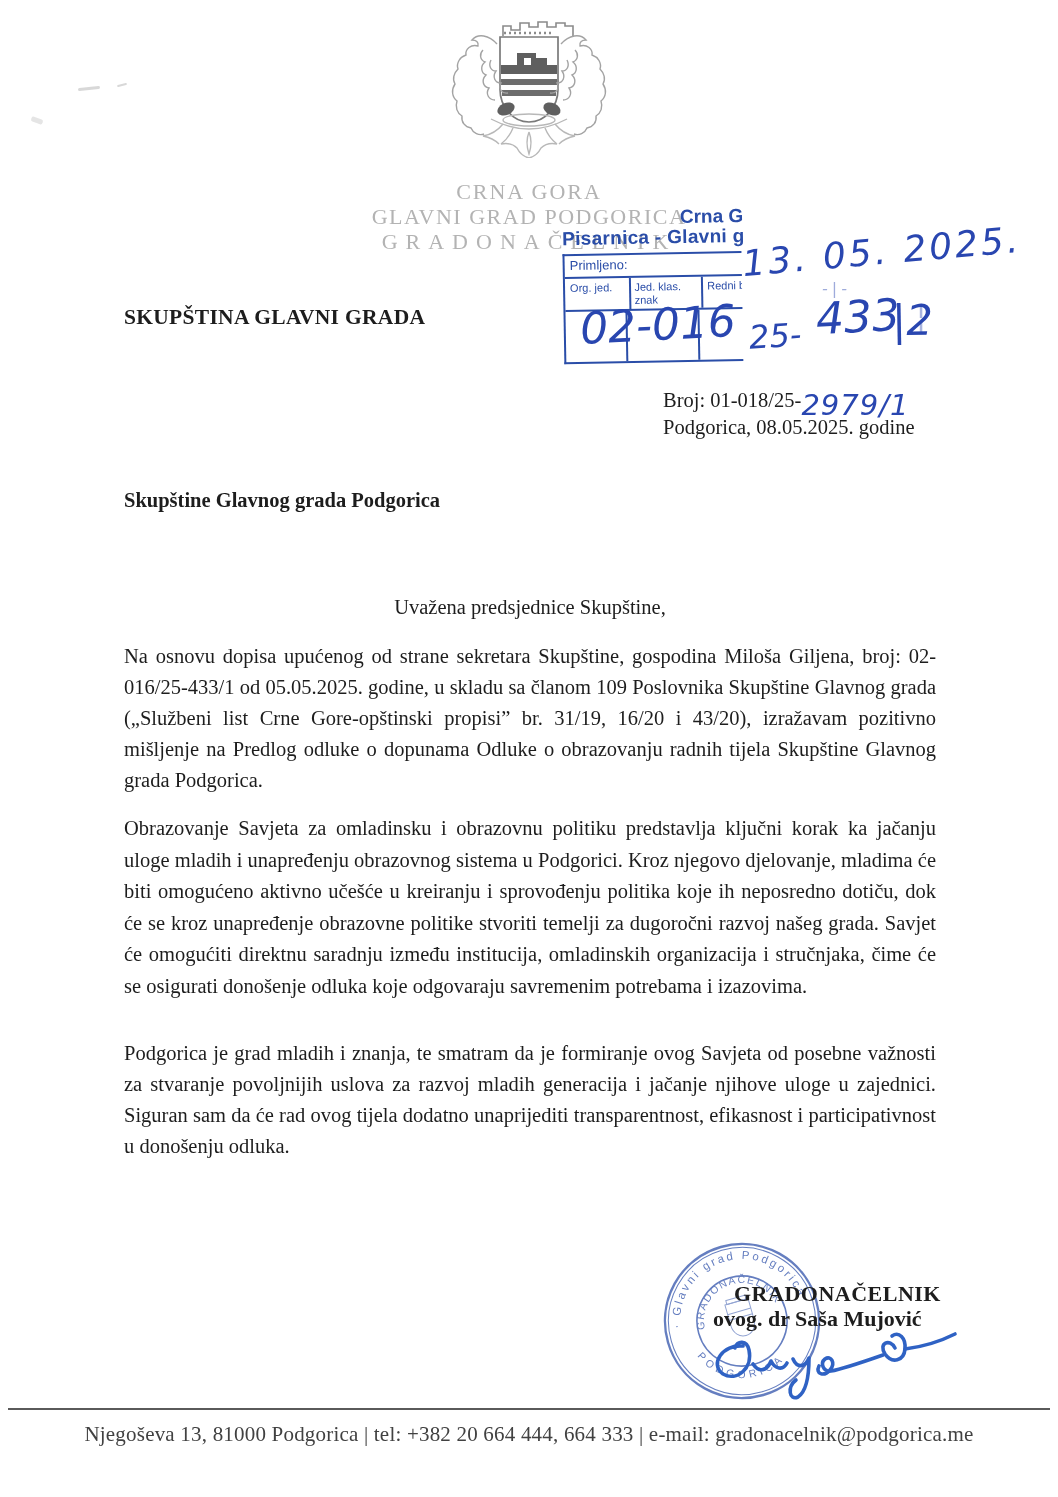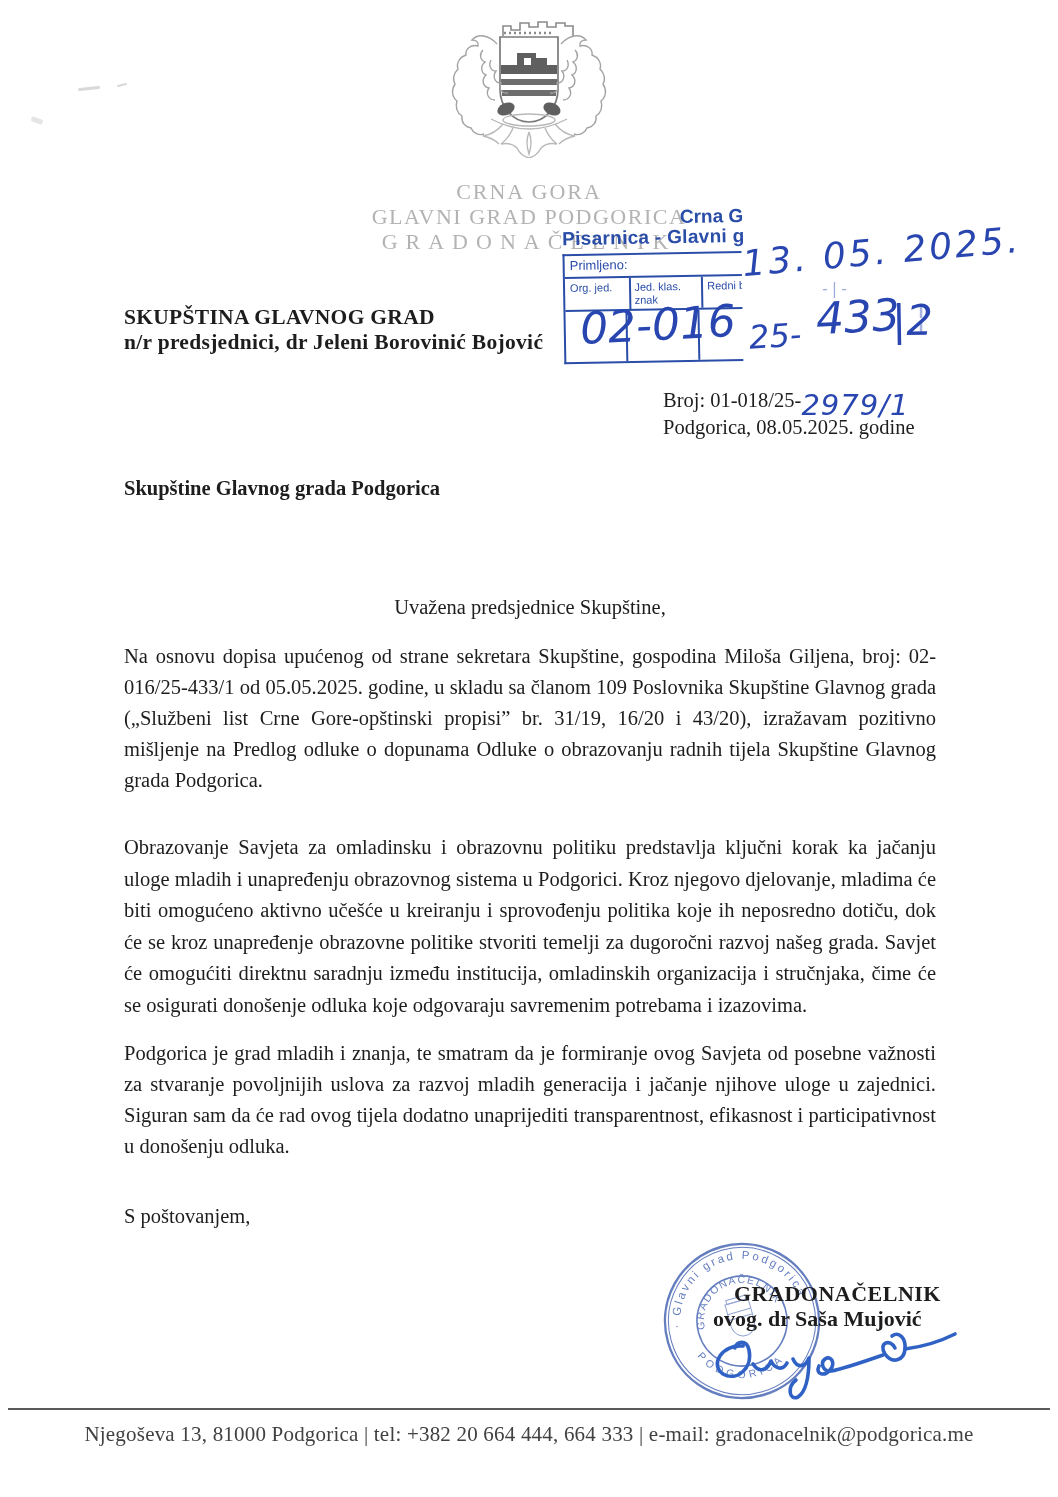--- a/index.html
+++ b/index.html
@@ -48,26 +48,26 @@
     font-size:21.5px; line-height:25px; letter-spacing:.3px;}
   .reference{position:absolute; left:663px; top:384px; font-size:20.5px; line-height:27px;}
   .reference .hw-inline{
     color:#2946b0; font-family:"DejaVu Sans", sans-serif; font-style:italic;
     font-size:29px; position:relative; top:8px; letter-spacing:1px;
   }
   
   .subject{position:absolute; left:124px; top:477px; width:812px;
     font-weight:bold; font-size:20.5px;}
   .subject-l1{text-align:justify; text-align-last:justify; height:45px;}
-  .subject-l2{height:45px;}
+  .subject-l2{height:45px;margin-top:12px;}
   .body-text{position:absolute; left:124px; width:812px; font-size:20.5px;
     text-align:justify; line-height:31px;}
   .salutation{top:592px; text-align:center;}
   .para1{top:641px;}
-  .para2{top:813px; line-height:31.5px;margin-top:19px;}
+  .para2{top:813px; line-height:31.5px;}
   .para3{top:1038px;}
   .closing{top:1201px; text-align:left;}
   
   .round-stamp{position:absolute; left:650px; top:1237px;}
   .sig-title{position:absolute; left:734px; top:1281px; font-weight:bold; font-size:22px; letter-spacing:.5px;}
   .sig-name{position:absolute; left:713px; top:1306px; font-weight:bold; font-size:22px;}
   .sig-script{position:absolute; left:697px; top:1316px;}
   
   .footer-rule{position:absolute; left:8px; top:1408px; width:1042px; height:2px; background:#3d3d3d; opacity:.85;}
   .footer-text{position:absolute; left:0; top:1422px; width:100%; text-align:center;
@@ -145,38 +145,36 @@
 
   <div class="hw hw-date">13. 05. 2025.</div>
   <div class="hw hw-org">02-016</div>
   <div class="hw hw-mid">25-</div>
   <div class="hw hw-case">433</div>
   <div class="hw hw-suffix">|2</div>
   <div class="hw hw-faint">-|-</div>
   <div class="hw hw-tick">¦</div>
 
   <div class="recipient">
-    <div>SKUPŠTINA GLAVNOG GRAD</div>
-    <div>n/r predsjednici, dr Jeleni Borovinić Bojović</div>
+    <div>SKUPŠTINA GLAVNI GRADA</div>
   </div>
 
   <div class="reference">
     <div><span>Broj: 01-018/25-</span><span class="hw-inline">2979/1</span></div>
     <div>Podgorica, 08.05.2025. godine</div>
   </div>
 
   <div class="subject">
     <div class="subject-l2">Skupštine Glavnog grada Podgorica</div>
   </div>
 
   <div class="body-text salutation">Uvažena predsjednice Skupštine,</div>
   <div class="body-text para1">Na osnovu dopisa upućenog od strane sekretara Skupštine, gospodina Miloša Giljena, broj: 02-016/25-433/1 od 05.05.2025. godine, u skladu sa članom 109 Poslovnika Skupštine Glavnog grada („Službeni list Crne Gore-opštinski propisi” br. 31/19, 16/20 i 43/20), izražavam pozitivno mišljenje na Predlog odluke o dopunama Odluke o obrazovanju radnih tijela Skupštine Glavnog grada Podgorica.</div>
   <div class="body-text para2">Obrazovanje  Savjeta za omladinsku i obrazovnu politiku predstavlja ključni korak ka jačanju uloge mladih i unapređenju obrazovnog sistema u Podgorici. Kroz njegovo djelovanje, mladima će biti omogućeno aktivno učešće u kreiranju i sprovođenju politika koje ih neposredno dotiču, dok će se kroz unapređenje obrazovne politike stvoriti temelji za dugoročni razvoj našeg grada. Savjet će omogućiti direktnu saradnju između institucija, omladinskih organizacija i stručnjaka, čime će se osigurati donošenje odluka koje odgovaraju savremenim potrebama i izazovima.</div>
   <div class="body-text para3">Podgorica je grad mladih i znanja, te smatram da je formiranje ovog Savjeta od posebne važnosti za stvaranje povoljnijih uslova za razvoj mladih generacija i jačanje njihove uloge u zajednici. Siguran sam da će rad ovog tijela dodatno unaprijediti transparentnost, efikasnost i participativnost u donošenju odluka.</div>
-  <div class="body-text closing">S poštovanjem,</div>
 
   <svg class="round-stamp" width="184" height="168" viewBox="0 0 184 168">
     <g opacity="0.72" transform="rotate(-16 92 84)">
       <circle cx="92" cy="84" r="77" fill="none" stroke="#2a4da8" stroke-width="2.4"></circle>
       <circle cx="92" cy="84" r="73.5" fill="none" stroke="#2a4da8" stroke-width="1"></circle>
       <circle cx="92" cy="84" r="45" fill="none" stroke="#2a4da8" stroke-width="1.6"></circle>
       <path id="arcTop" d="M 30 84 A 62 62 0 0 1 154 84" fill="none"></path>
       <path id="arcInner" d="M 54 84 A 38 38 0 0 1 130 84" fill="none"></path>
       <path id="arcBottom" d="M 35 84 A 57 57 0 0 0 149 84" fill="none"></path>
       <text font-family="Liberation Sans, sans-serif" font-size="11.5" letter-spacing="2.5" fill="#2a4da8">

